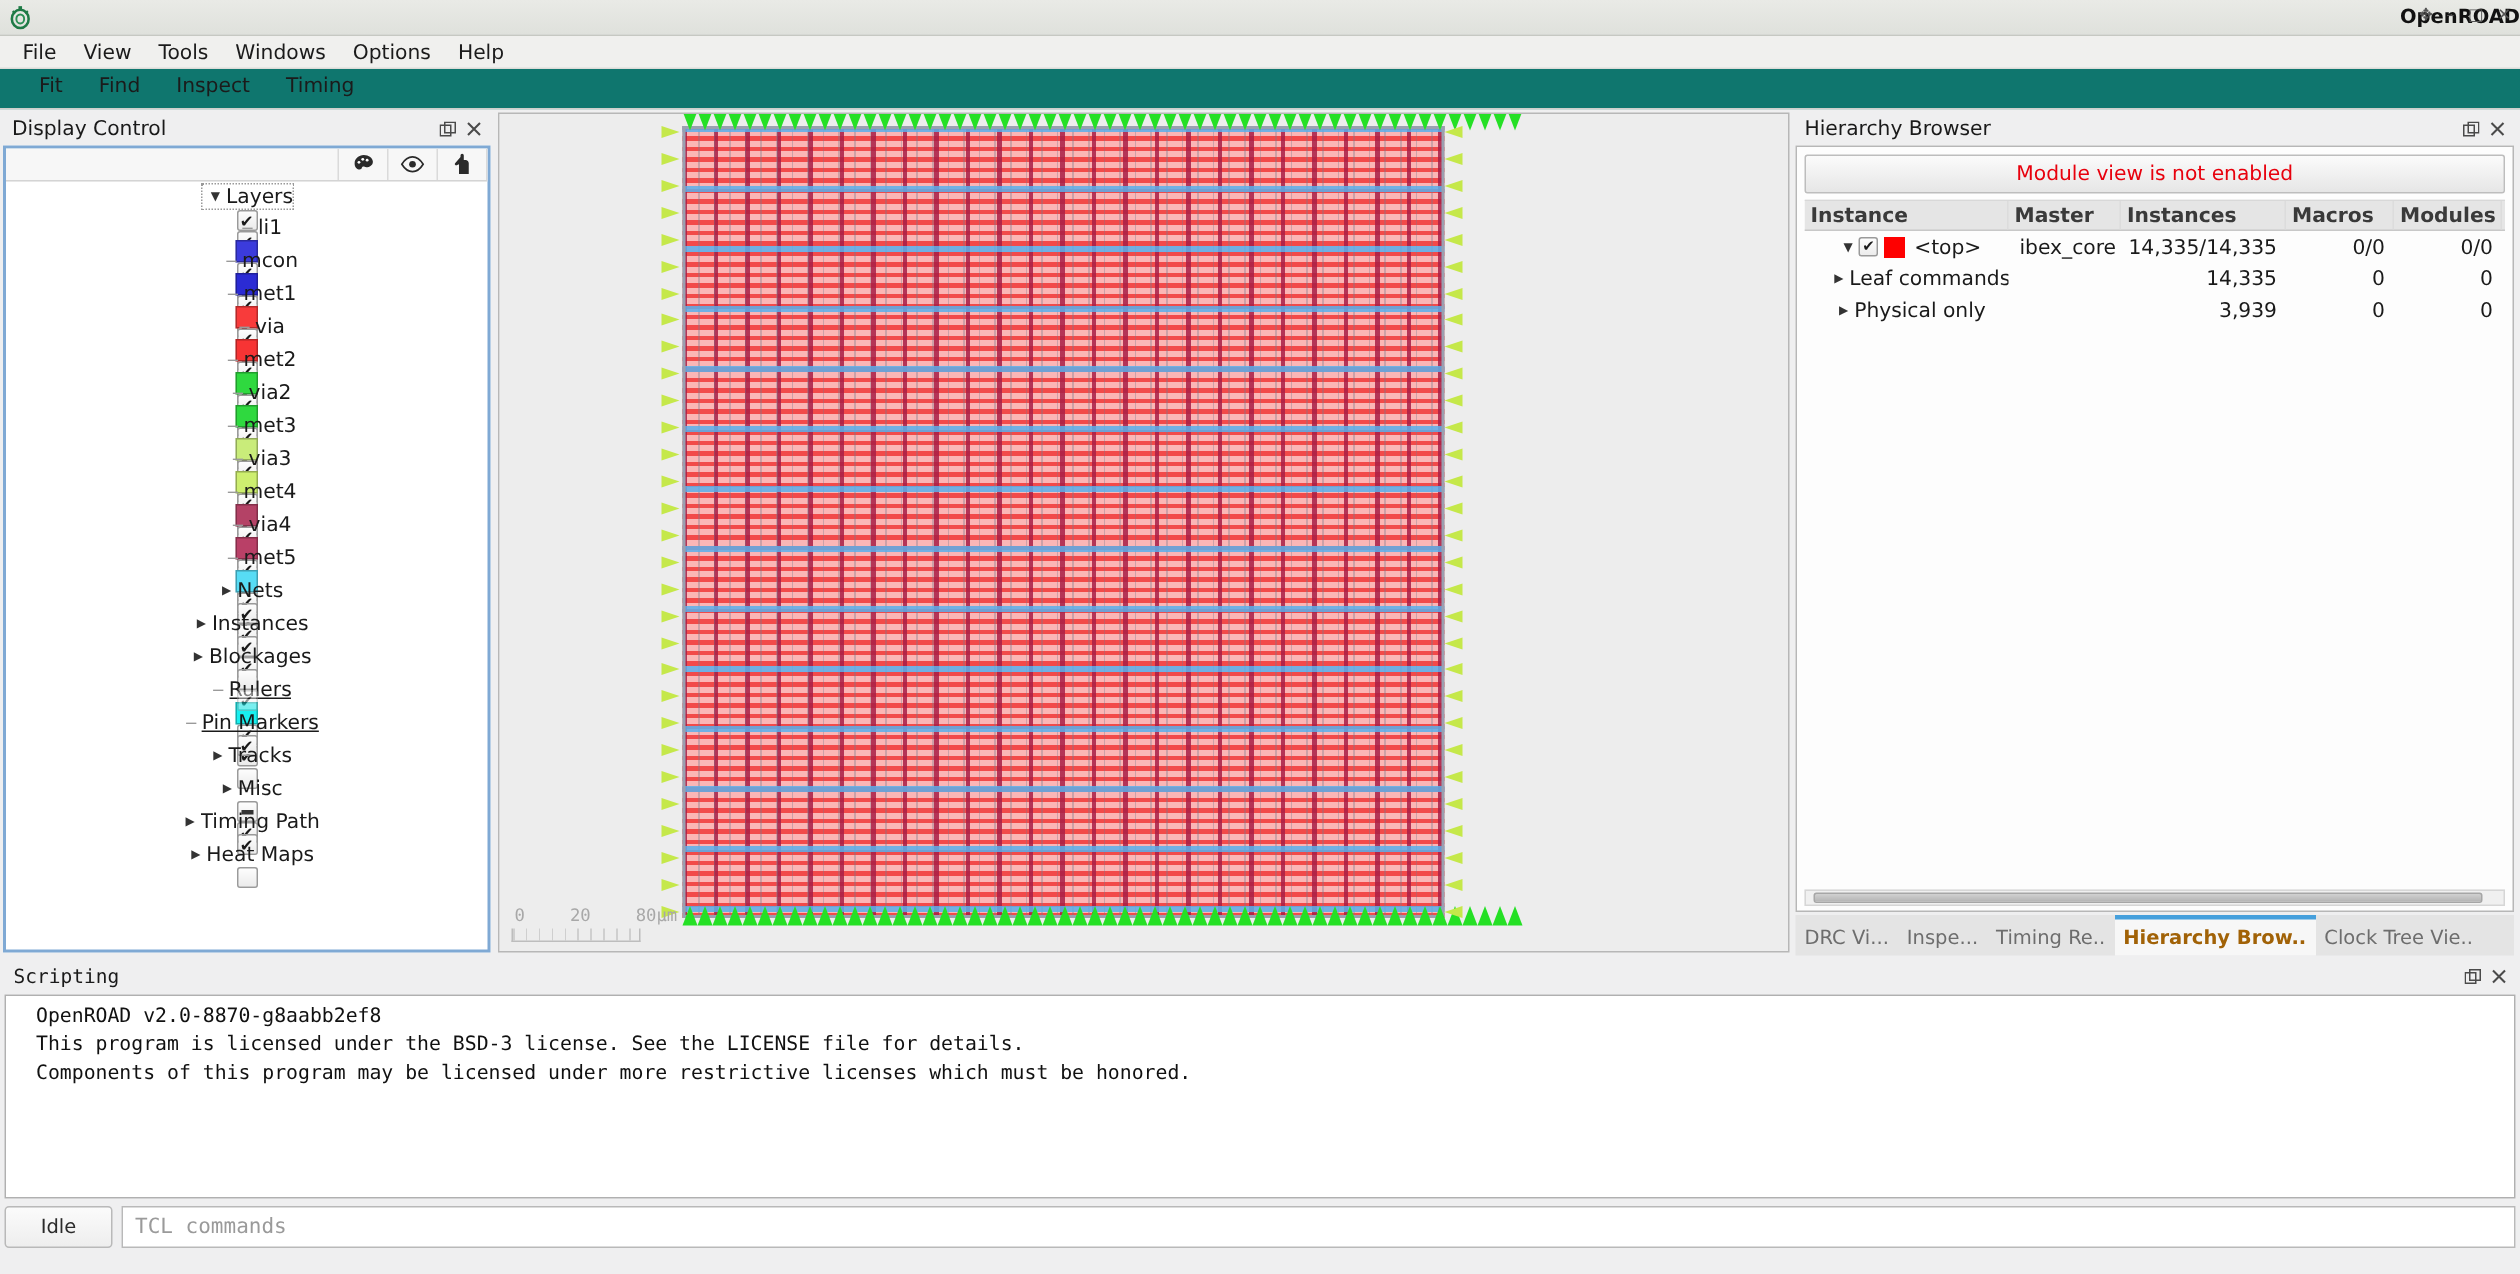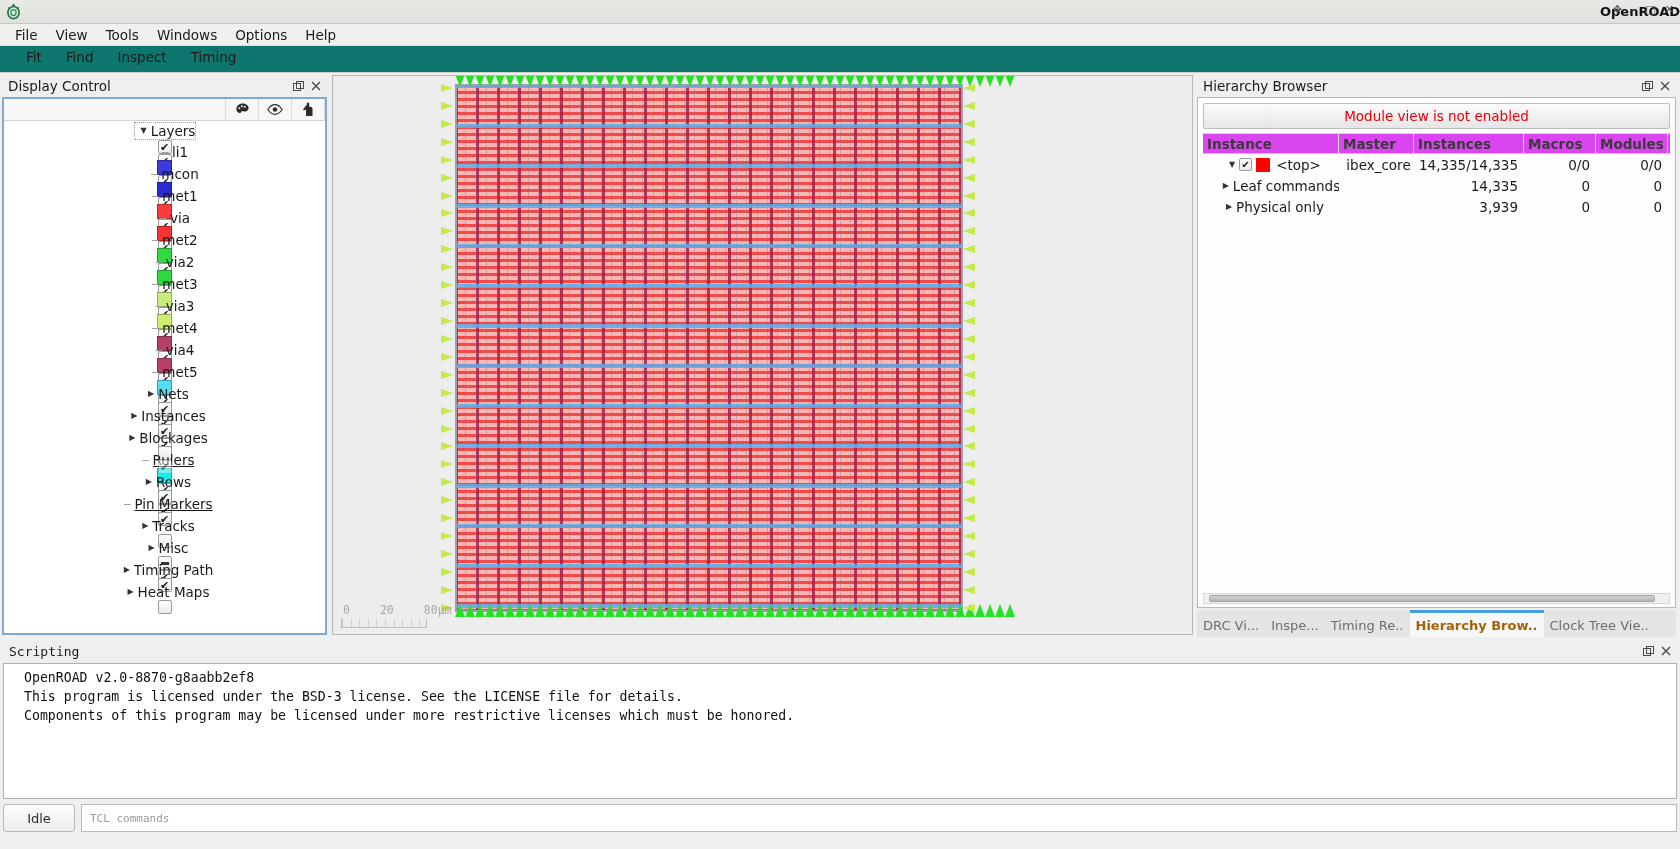--- a/index.html
+++ b/index.html
@@ -272,21 +272,21 @@
     margin: 5px 5px 4px 5px;
     height: 26px;
     border: 1px solid #bdbdbd; border-radius: 2px;
     background: linear-gradient(#fbfbfb,#e6e6e6);
     color: #e8000d; font-size: 13.5px;
     display: flex; align-items: center; justify-content: center;
   }
   #htable { margin: 0 5px; flex: 1; display: flex; flex-direction: column; overflow: hidden;}
   #hhead {
     display: flex; height: 21px; flex: none;
-    background: #d946ef;
+    background: #e5e5e5;
     border-top: 1px solid #d8d8d8;
     border-bottom: 1px solid #c8c8c8;
     font-size: 13.5px; color: #3a3a3a; font-weight: bold;
   }
   #hhead .hc {
     display: flex; align-items: center;
     padding-left: 4px;
     border-right: 1px solid #dcdcdc;
     overflow: hidden; white-space: nowrap;
   }
@@ -367,21 +367,21 @@
   #idle-btn {
     width: 72px; border: 1px solid #b9b9b9; border-radius: 3px;
     background: linear-gradient(#fbfbfb,#eeeeee);
     display: flex; align-items: center; justify-content: center;
     font-size: 13px; color: #2b2b2b;
   }
   #tcl-input {
     flex: 1; border: 1px solid #b9b9b9; background: #fff;
     display: flex; align-items: center; padding-left: 8px;
     font-family: "DejaVu Sans Mono", monospace;
-    font-size: 11px; color: #9a9a9a;
+    font-size: 14px; color: #9a9a9a;
   }
 </style>
 </head>
 <body>
 
 <div id="titlebar">
   <div id="app-logo">
     <svg width="17" height="17" viewBox="0 0 17 17">
       <ellipse cx="8.5" cy="9.6" rx="5.6" ry="6.1" fill="none" stroke="#1f7a46" stroke-width="1.7"></ellipse>
       <ellipse cx="8.5" cy="9.6" rx="2.6" ry="3" fill="none" stroke="#2b8f55" stroke-width="1.3"></ellipse>
@@ -693,33 +693,20 @@
             </div>
             <div class="cell">
               <div class="cb on"></div>
             </div>
             <div class="cell">
               <div class="cb on"></div>
             </div>
           </div>
           <div class="trow">
             <div class="label">
-              <span class="arrow closed"></span>
-              <span class="name">Rows</span>
-            </div>
-            <div class="cell"></div>
-            <div class="cell">
-              <div class="cb on"></div>
-            </div>
-            <div class="cell">
-              <div class="cb on"></div>
-            </div>
-          </div>
-          <div class="trow">
-            <div class="label">
               <span class="stub">─</span>
               <span class="name u">Pin Markers</span>
             </div>
             <div class="cell"></div>
             <div class="cell">
               <div class="cb on"></div>
             </div>
             <div class="cell"></div>
           </div>
           <div class="trow">

